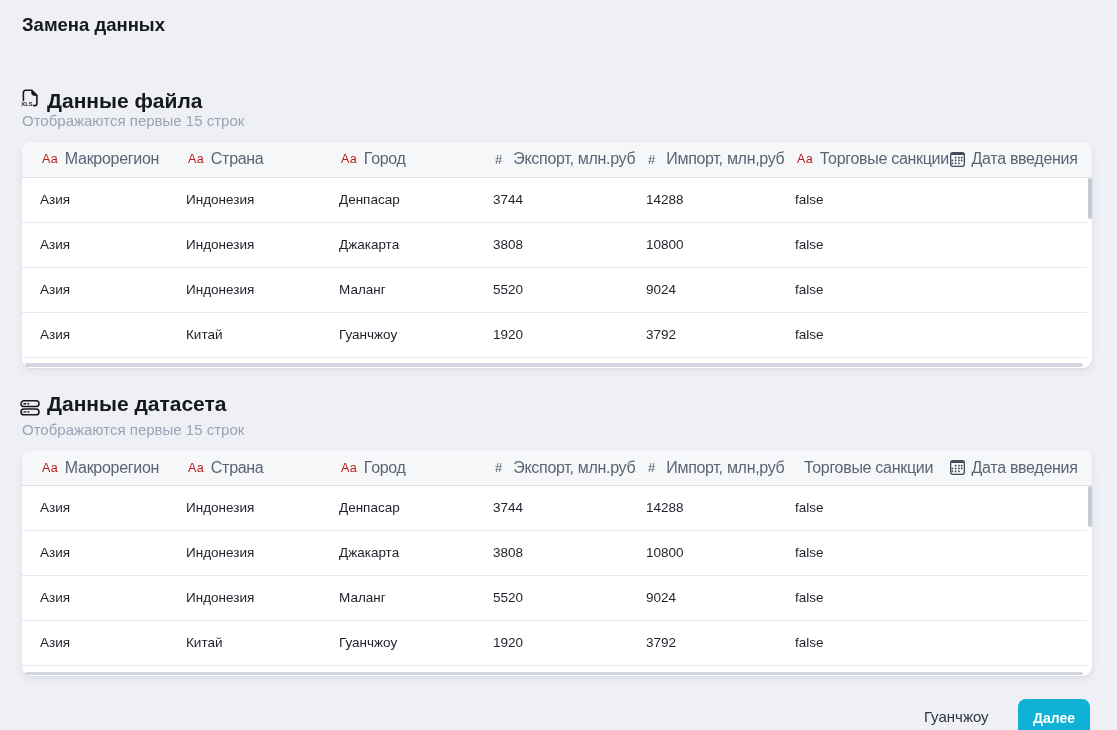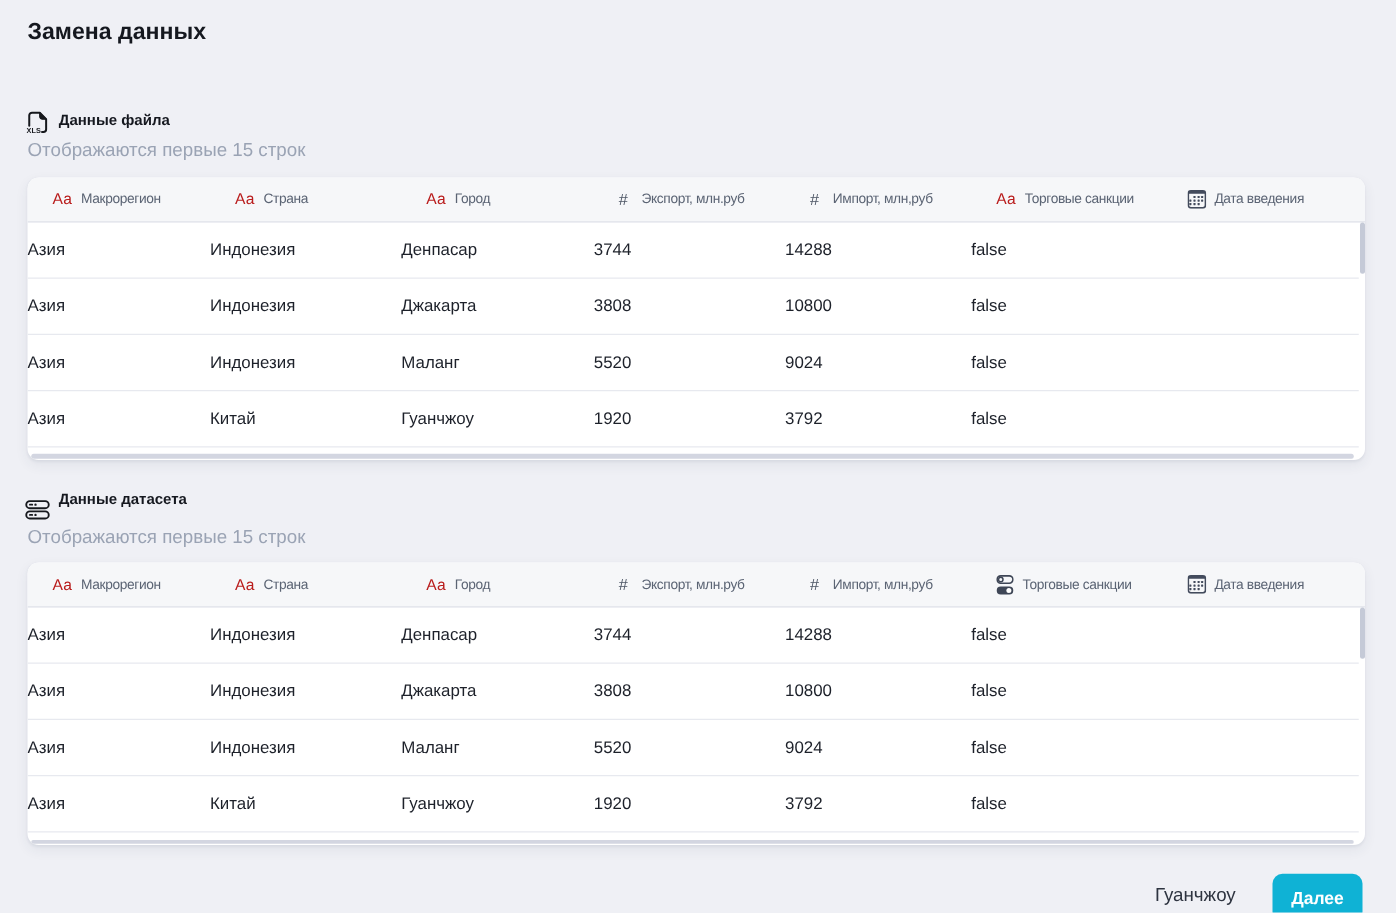--- a/index.html
+++ b/index.html
@@ -3,36 +3,36 @@
 <meta charset="utf-8">
 <style>
   * { margin:0; padding:0; box-sizing:border-box; }
   html,body { width:1117px; height:730px; }
   body { font-family:"Liberation Sans", sans-serif; background:#eff0f5; }
   .page { position:relative; width:1117px; height:730px; overflow:hidden; }
 
   .h1 { position:absolute; left:22px; top:14px; font-size:18.5px; font-weight:700; color:#15181f; letter-spacing:0; }
   .sub1 { position:absolute; left:22px; top:40px; font-size:15px; color:#9aa3b4; letter-spacing:-.1px; }
 
-  .sechead { position:absolute; left:47px; font-size:12px; font-weight:700; color:#15181f; }
+  .sechead { position:absolute; left:47px; font-size:21px; font-weight:700; color:#15181f; }
   .secsub { position:absolute; left:22px; font-size:15px; color:#9aa3b4; }
   .secicon { position:absolute; left:20px; }
 
   .tbl { position:absolute; left:22px; width:1070px; height:226px; background:#fff;
          border-radius:9px; box-shadow:0 4px 10px rgba(40,50,80,.07), 0 1px 2px rgba(40,50,80,.06); overflow:hidden; }
   .thead { position:relative; height:36px; background:#f6f7f9; border-bottom:1px solid #dfe2e9;
            display:grid; grid-template-columns:146px 153px 154px 153px 149px 155px auto; align-items:center; }
   .th { display:flex; align-items:center; padding-left:20px; gap:7px; white-space:nowrap; }
   .th:last-child { padding-left:17.5px; }
-  .th .lbl { font-size:11px; letter-spacing:-.3px; color:#5b6474; }
+  .th .lbl { font-size:16px; letter-spacing:-.3px; color:#5b6474; }
   .th .aa { font-size:12.5px; color:#b91c1c; font-weight:400; letter-spacing:.2px; }
   .th .hash { font-size:13px; color:#4e5766; font-weight:500; margin-right:4px; }
   .trow { height:45px; margin-right:5px; border-bottom:1px solid #e7e9ef;
           display:grid; grid-template-columns:146px 153px 154px 153px 149px 155px auto; align-items:center; }
-  .td { font-size:13.5px; color:#1d212a; white-space:nowrap; position:relative; top:-0.5px; }
+  .td { padding-left:18px; font-size:13.5px; color:#1d212a; white-space:nowrap; position:relative; top:-0.5px; }
   .vthumb { position:absolute; right:0px; width:4.5px; height:41px; background:#c5cad7; border-radius:3px; }
   .hthumb { position:absolute; left:3px; bottom:1px; width:1058px; height:3.5px; background:#d3d6e1; border-radius:2px; }
 
   .cancel { position:absolute; font-size:15px; font-weight:500; color:#2e3440; }
   .btn { position:absolute; left:1018px; top:699px; width:72px; height:38px; background:#0fb2d5;
          border-radius:8px; color:#fff; font-size:14px; font-weight:700; display:flex; align-items:center; justify-content:center; }
 </style>
 </head>
 <body>
 <div class="page">

